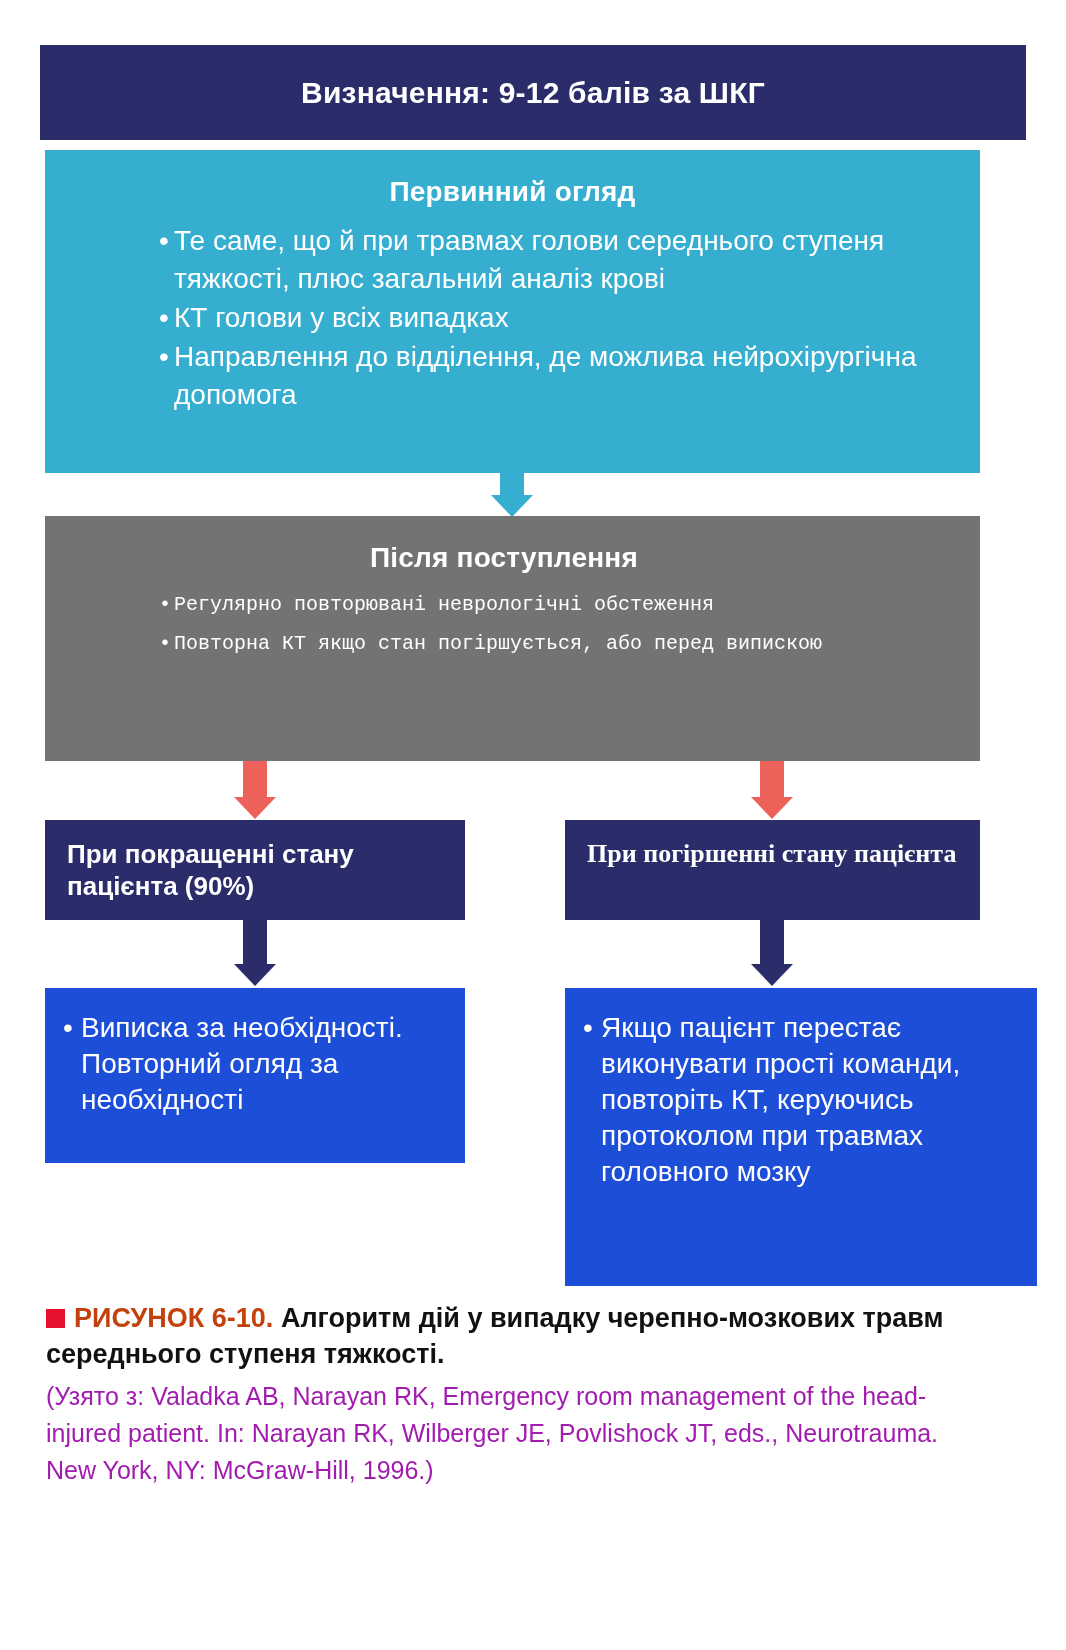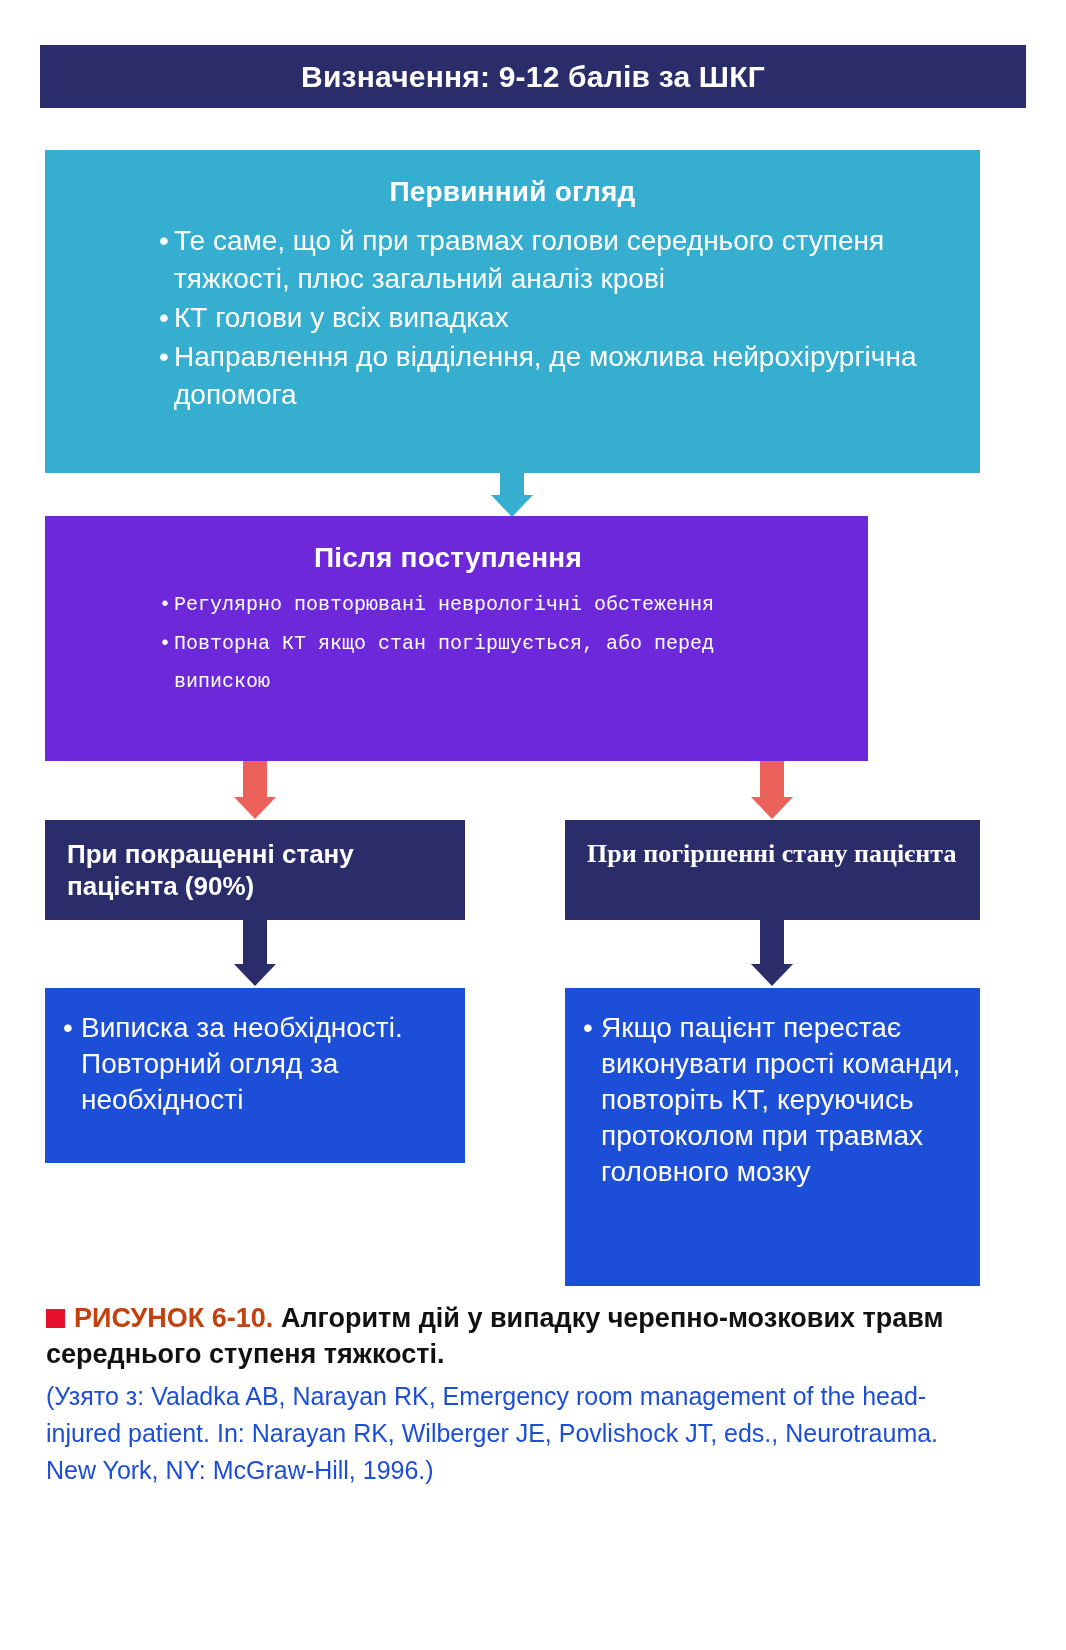--- a/index.html
+++ b/index.html
@@ -47,21 +47,21 @@
     position: absolute;
     left: 2px;
     top: 0;
   }
 
   
   #header-bar {
     left: 40px;
     top: 45px;
     width: 986px;
-    height: 63px;
+    height: 95px;
     background: #2b2d6b;
     display: flex;
     align-items: center;
     justify-content: center;
   }
   #header-bar .box-title {
     font-size: 30px;
     line-height: 34px;
   }
 
@@ -84,23 +84,23 @@
     line-height: 38px;
     padding-left: 82px;
     font-weight: 400;
   }
   #primary-box ul.bullets > li { padding-left: 17px; }
 
   
   #admission-box {
     left: 45px;
     top: 516px;
-    width: 823px;
+    width: 935px;
     height: 245px;
-    background: #6d28d9;
+    background: #737373;
     padding: 26px 47px 0 30px;
   }
   #admission-box .box-title {
     font-size: 28px;
     line-height: 32px;
     margin-bottom: 12px;
   }
   #admission-box ul.bullets {
     font-size: 20px;
     line-height: 38px;
@@ -122,21 +122,21 @@
   #branch-worsen  { left: 565px; top: 820px; width: 415px; font-family: Liberation Serif, serif; }
 
   
   .outcome {
     background: #1d4ed8;
     padding: 22px 18px 14px 18px;
     font-size: 28px;
     line-height: 36px;
   }
   #outcome-discharge { left: 45px;  top: 988px; width: 420px; height: 175px; }
-  #outcome-repeat    { left: 565px; top: 988px; width: 415px; height: 298px; }
+  #outcome-repeat    { left: 565px; top: 988px; width: 472px; height: 298px; }
   .outcome ul.bullets > li::before { left: 0px; }
   .outcome ul.bullets > li { padding-left: 18px; }
 
   
   .arrow {
     position: absolute;
     width: 0;
     height: 0;
   }
   .arrow .shaft {
@@ -201,21 +201,21 @@
     position: relative;
     top: 1px;
   }
   #caption .cap-label {
     color: #c2410c;
     font-weight: bold;
   }
   #caption .cap-source {
     font-size: 25px;
     line-height: 37px;
-    color: #1d4ed8;
+    color: #a21caf;
     font-weight: 400;
     margin: 4px 0 0 0;
   }
 </style>
 </head>
 <body>
 
 <div class="page">
 
   <div class="box" id="header-bar">

